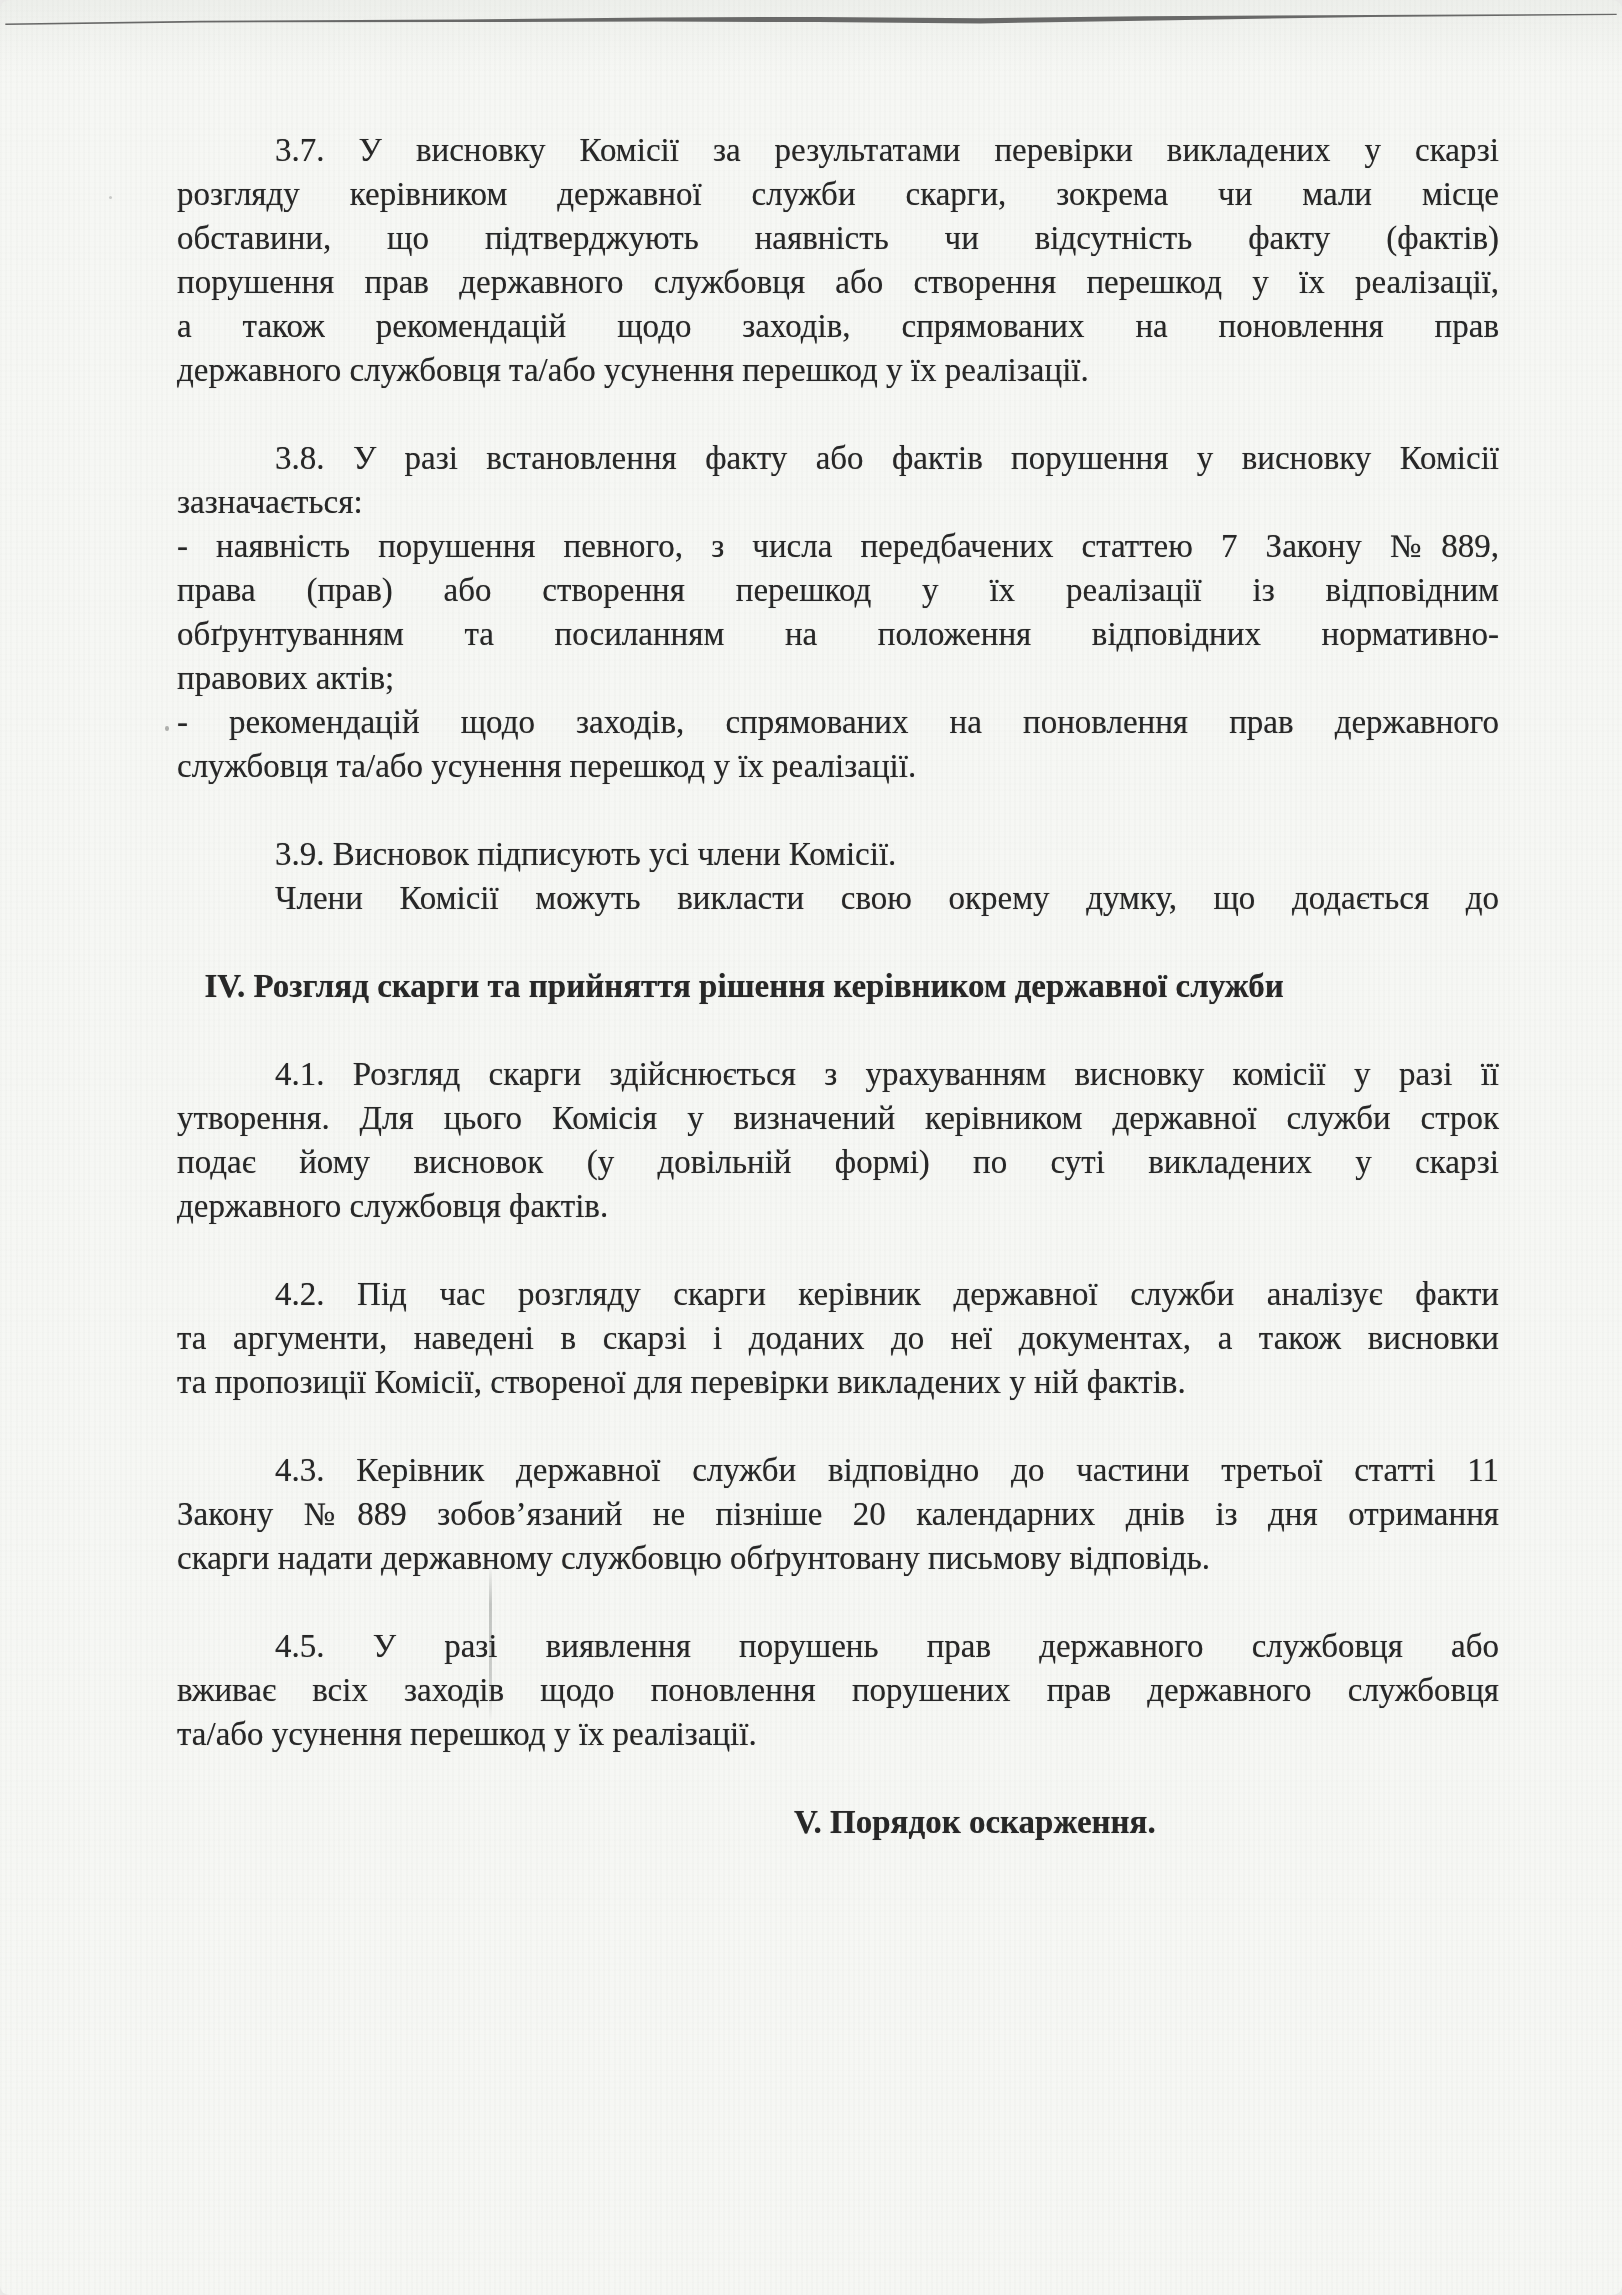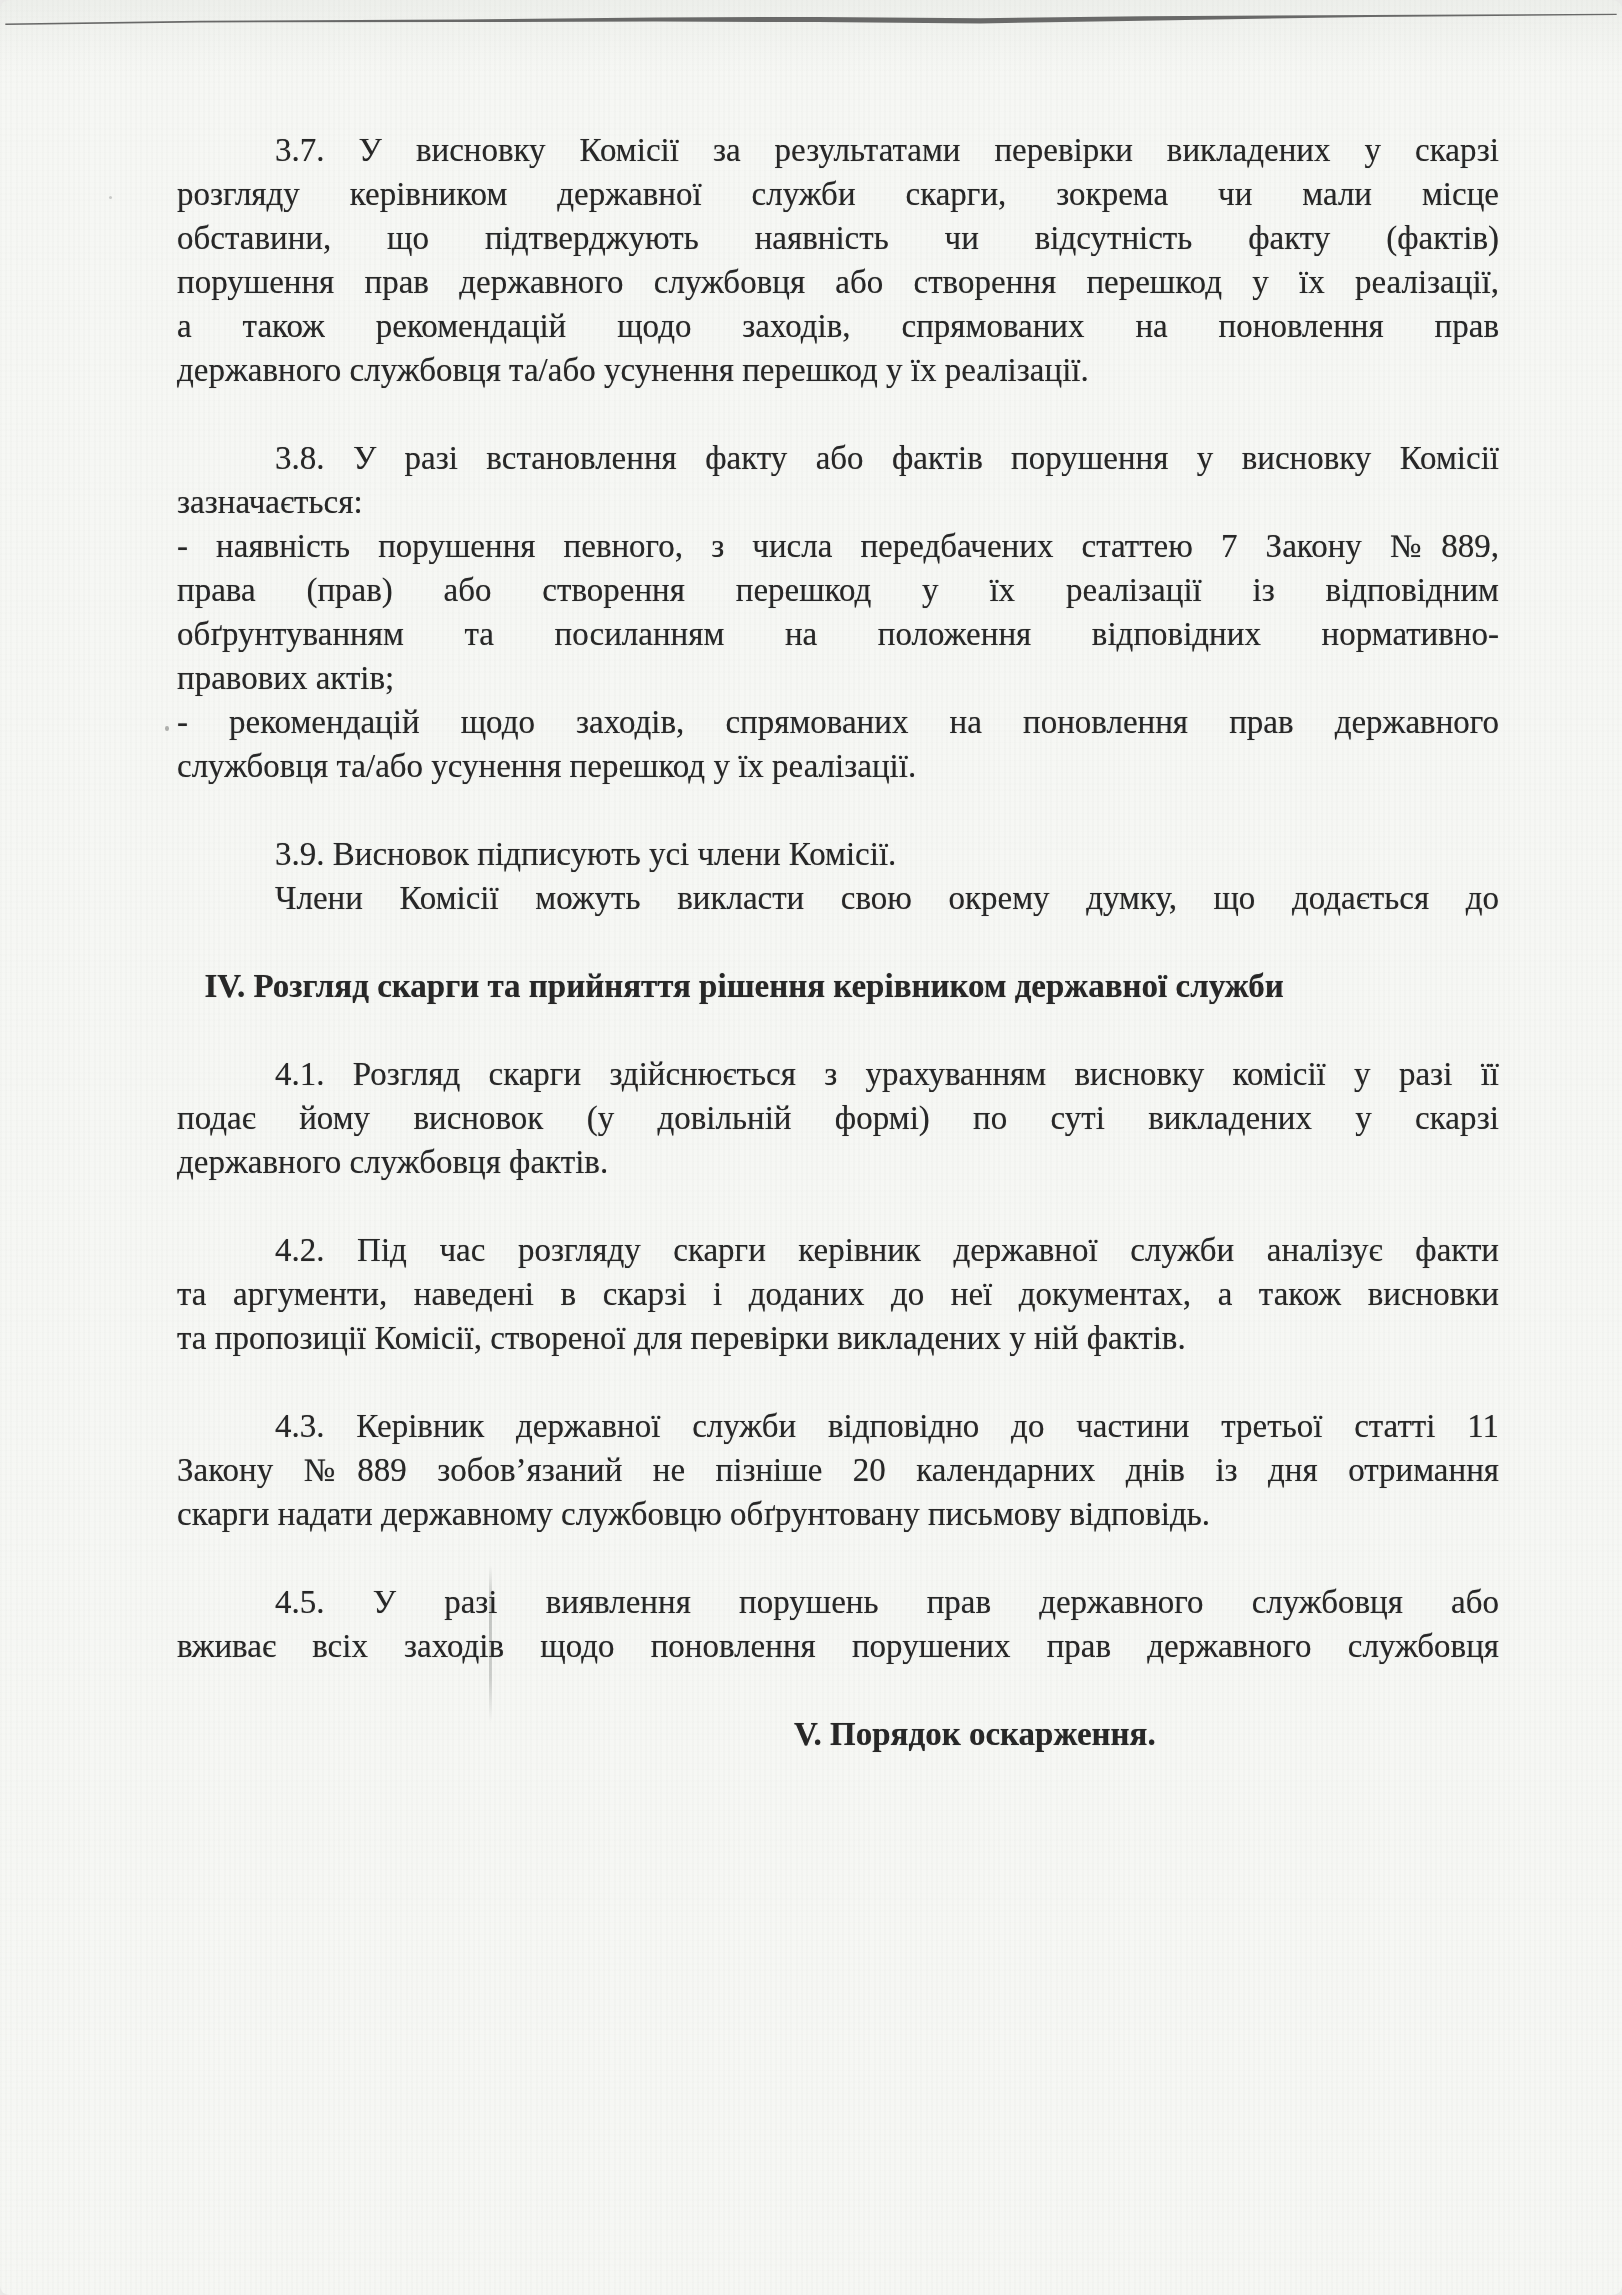--- a/index.html
+++ b/index.html
@@ -70,36 +70,38 @@
         <div class="line j">- рекомендацій щодо заходів, спрямованих на поновлення прав державного</div>
         <div class="line">службовця та/або усунення перешкод у їх реалізації.</div>
       </div>
       <div class="block para">
         <div class="line ind">3.9. Висновок підписують усі члени Комісії.</div>
         <div class="line j ind">Члени Комісії можуть викласти свою окрему думку, що додається до</div>
       </div>
       <div class="block heading" style="margin-left: 27.5px;">IV. Розгляд скарги та прийняття рішення керівником державної служби</div>
       <div class="block para">
         <div class="line j ind">4.1. Розгляд скарги здійснюється з урахуванням висновку комісії у разі її</div>
+        <div class="line j">утворення. Для цього Комісія у визначений керівником державної служби строк</div>
         <div class="line j">подає йому висновок (у довільній формі) по суті викладених у скарзі</div>
         <div class="line">державного службовця фактів.</div>
       </div>
       <div class="block para">
         <div class="line j ind">4.2. Під час розгляду скарги керівник державної служби аналізує факти</div>
         <div class="line j">та аргументи, наведені в скарзі і доданих до неї документах, а також висновки</div>
         <div class="line">та пропозиції Комісії, створеної для перевірки викладених у ній фактів.</div>
       </div>
       <div class="block para">
         <div class="line j ind">4.3. Керівник державної служби відповідно до частини третьої статті 11</div>
         <div class="line j">Закону №889 зобов’язаний не пізніше 20 календарних днів із дня отримання</div>
         <div class="line">скарги надати державному службовцю обґрунтовану письмову відповідь.</div>
       </div>
       <div class="block para">
         <div class="line j ind">4.5. У разі виявлення порушень прав державного службовця або</div>
         <div class="line j">вживає всіх заходів щодо поновлення порушених прав державного службовця</div>
+        <div class="line">та/або усунення перешкод у їх реалізації.</div>
       </div>
       <div class="block heading" style="margin-left: 617px;">V. Порядок оскарження.</div>
     </div>
 
   <div class="streak"></div>
   <div class="speck s1"></div>
   <div class="speck s2"></div>
 
 </div>
 

